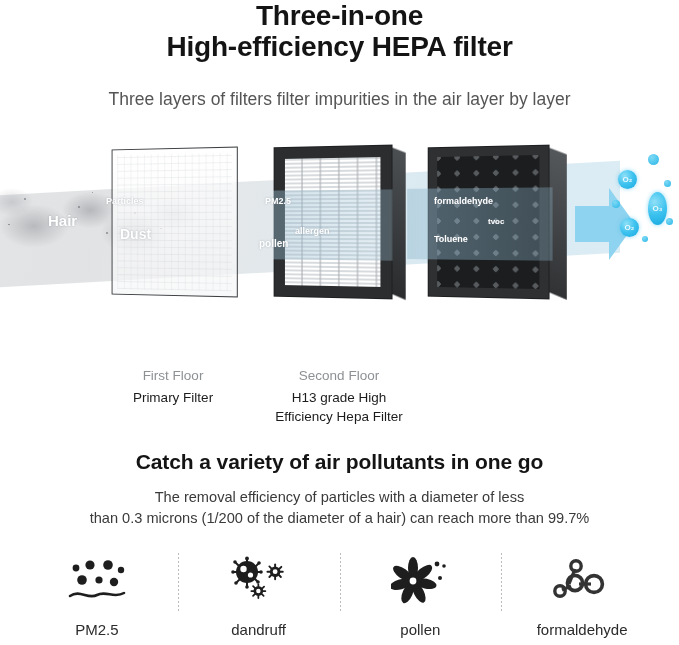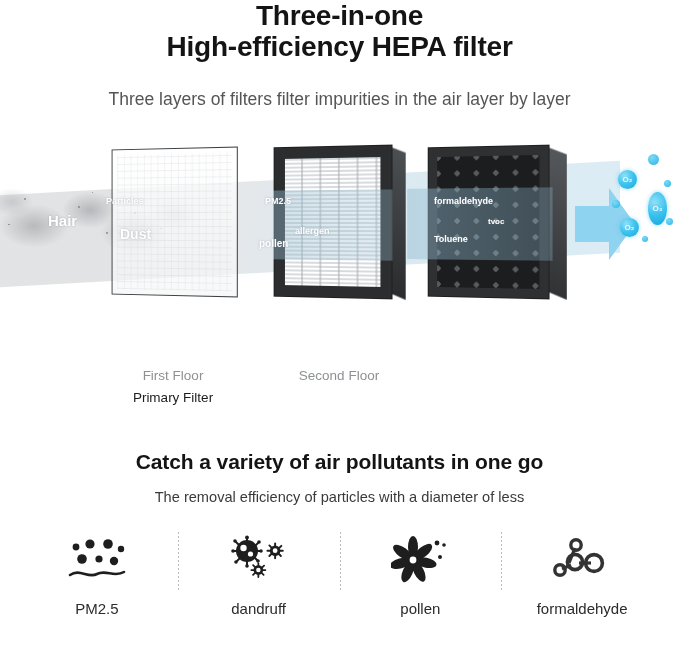--- a/index.html
+++ b/index.html
@@ -235,26 +235,29 @@
     <span class="dlabel" style="left:434px;top:100px;font-size:9px;">Toluene</span>
   </div>
 
   <div class="captions">
     <div class="cap" style="left:78px;">
       <div class="floor">First Floor</div>
       <div class="name" style="white-space:pre-line;">Primary Filter</div>
     </div>
     <div class="cap" style="left:244px;">
       <div class="floor">Second Floor</div>
+      <div class="name" style="white-space:pre-line;">H13 grade High
+Efficiency Hepa Filter</div>
     </div>
   </div>
 
   <div class="lower">
     <div class="catch">Catch a variety of air pollutants in one go</div>
     <div class="efficiency">The removal efficiency of particles with a diameter of less</div>
+    <div class="efficiency" style="margin-top:0;">than 0.3 microns (1/200 of the diameter of a hair) can reach more than 99.7%</div>
 
     <div class="icons">
 
       <div class="icol">
         <div class="iglyph">
           <svg width="62" height="46" viewBox="0 0 62 46">
             <circle cx="10" cy="10" r="3.4" fill="#1e1e1e"></circle>
             <circle cx="24" cy="7" r="4.6" fill="#1e1e1e"></circle>
             <circle cx="42" cy="7" r="4.8" fill="#1e1e1e"></circle>
             <circle cx="55" cy="12" r="3.2" fill="#1e1e1e"></circle>

